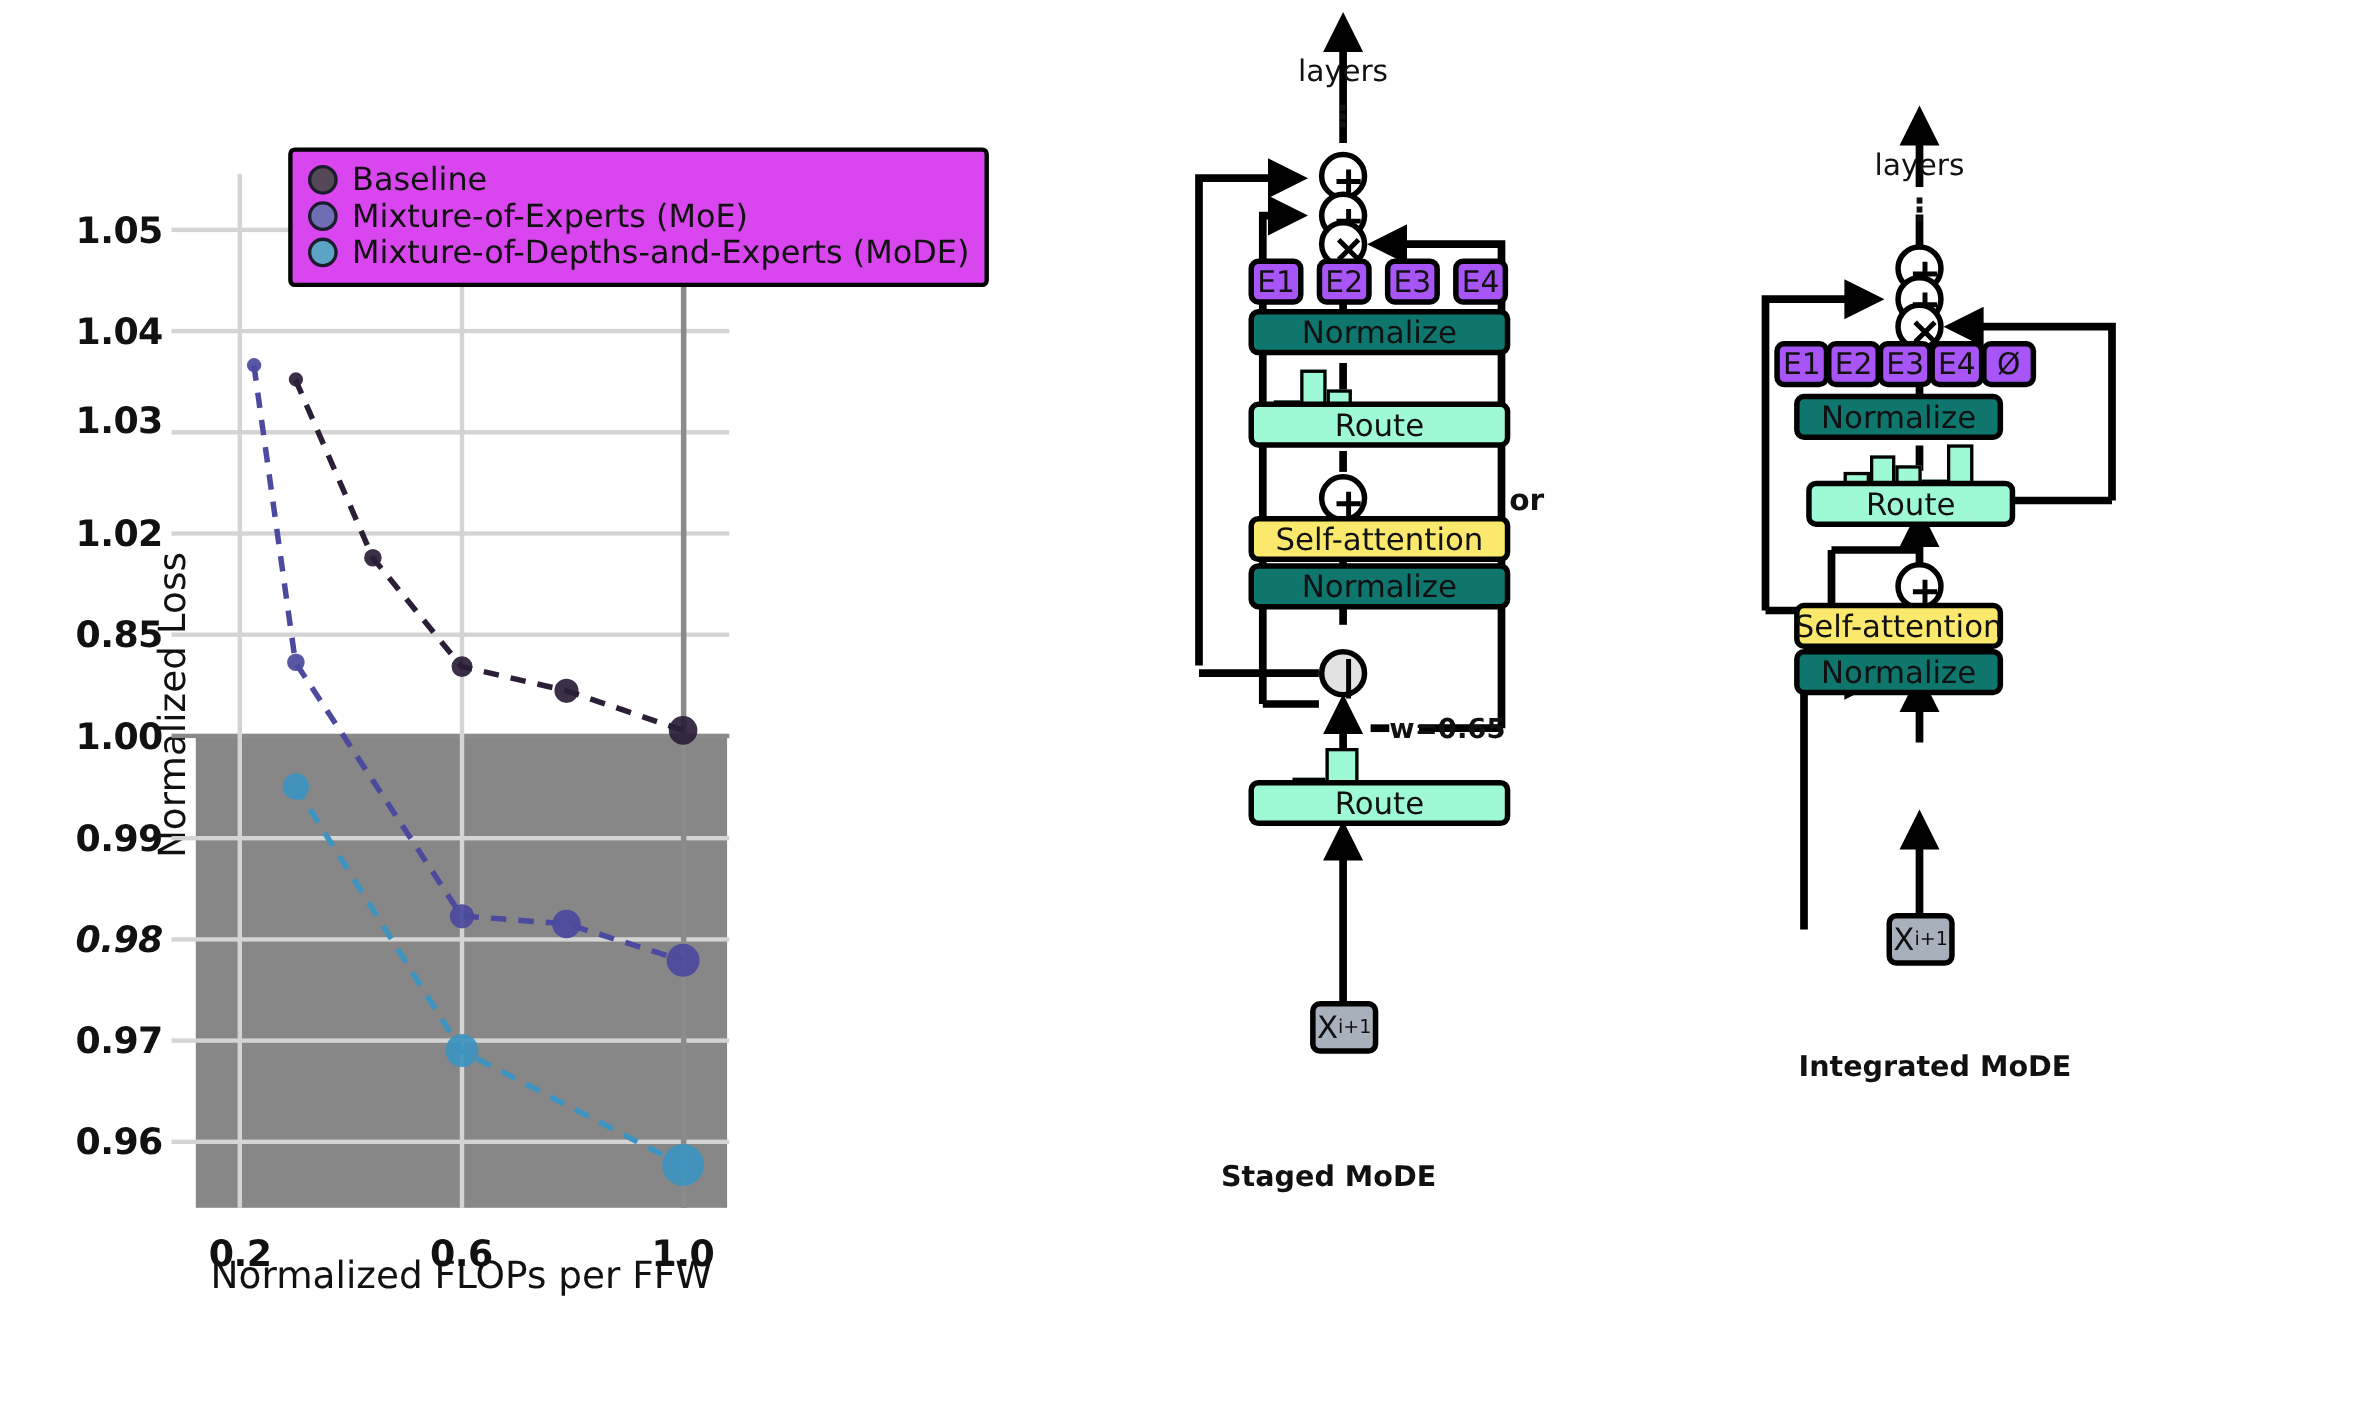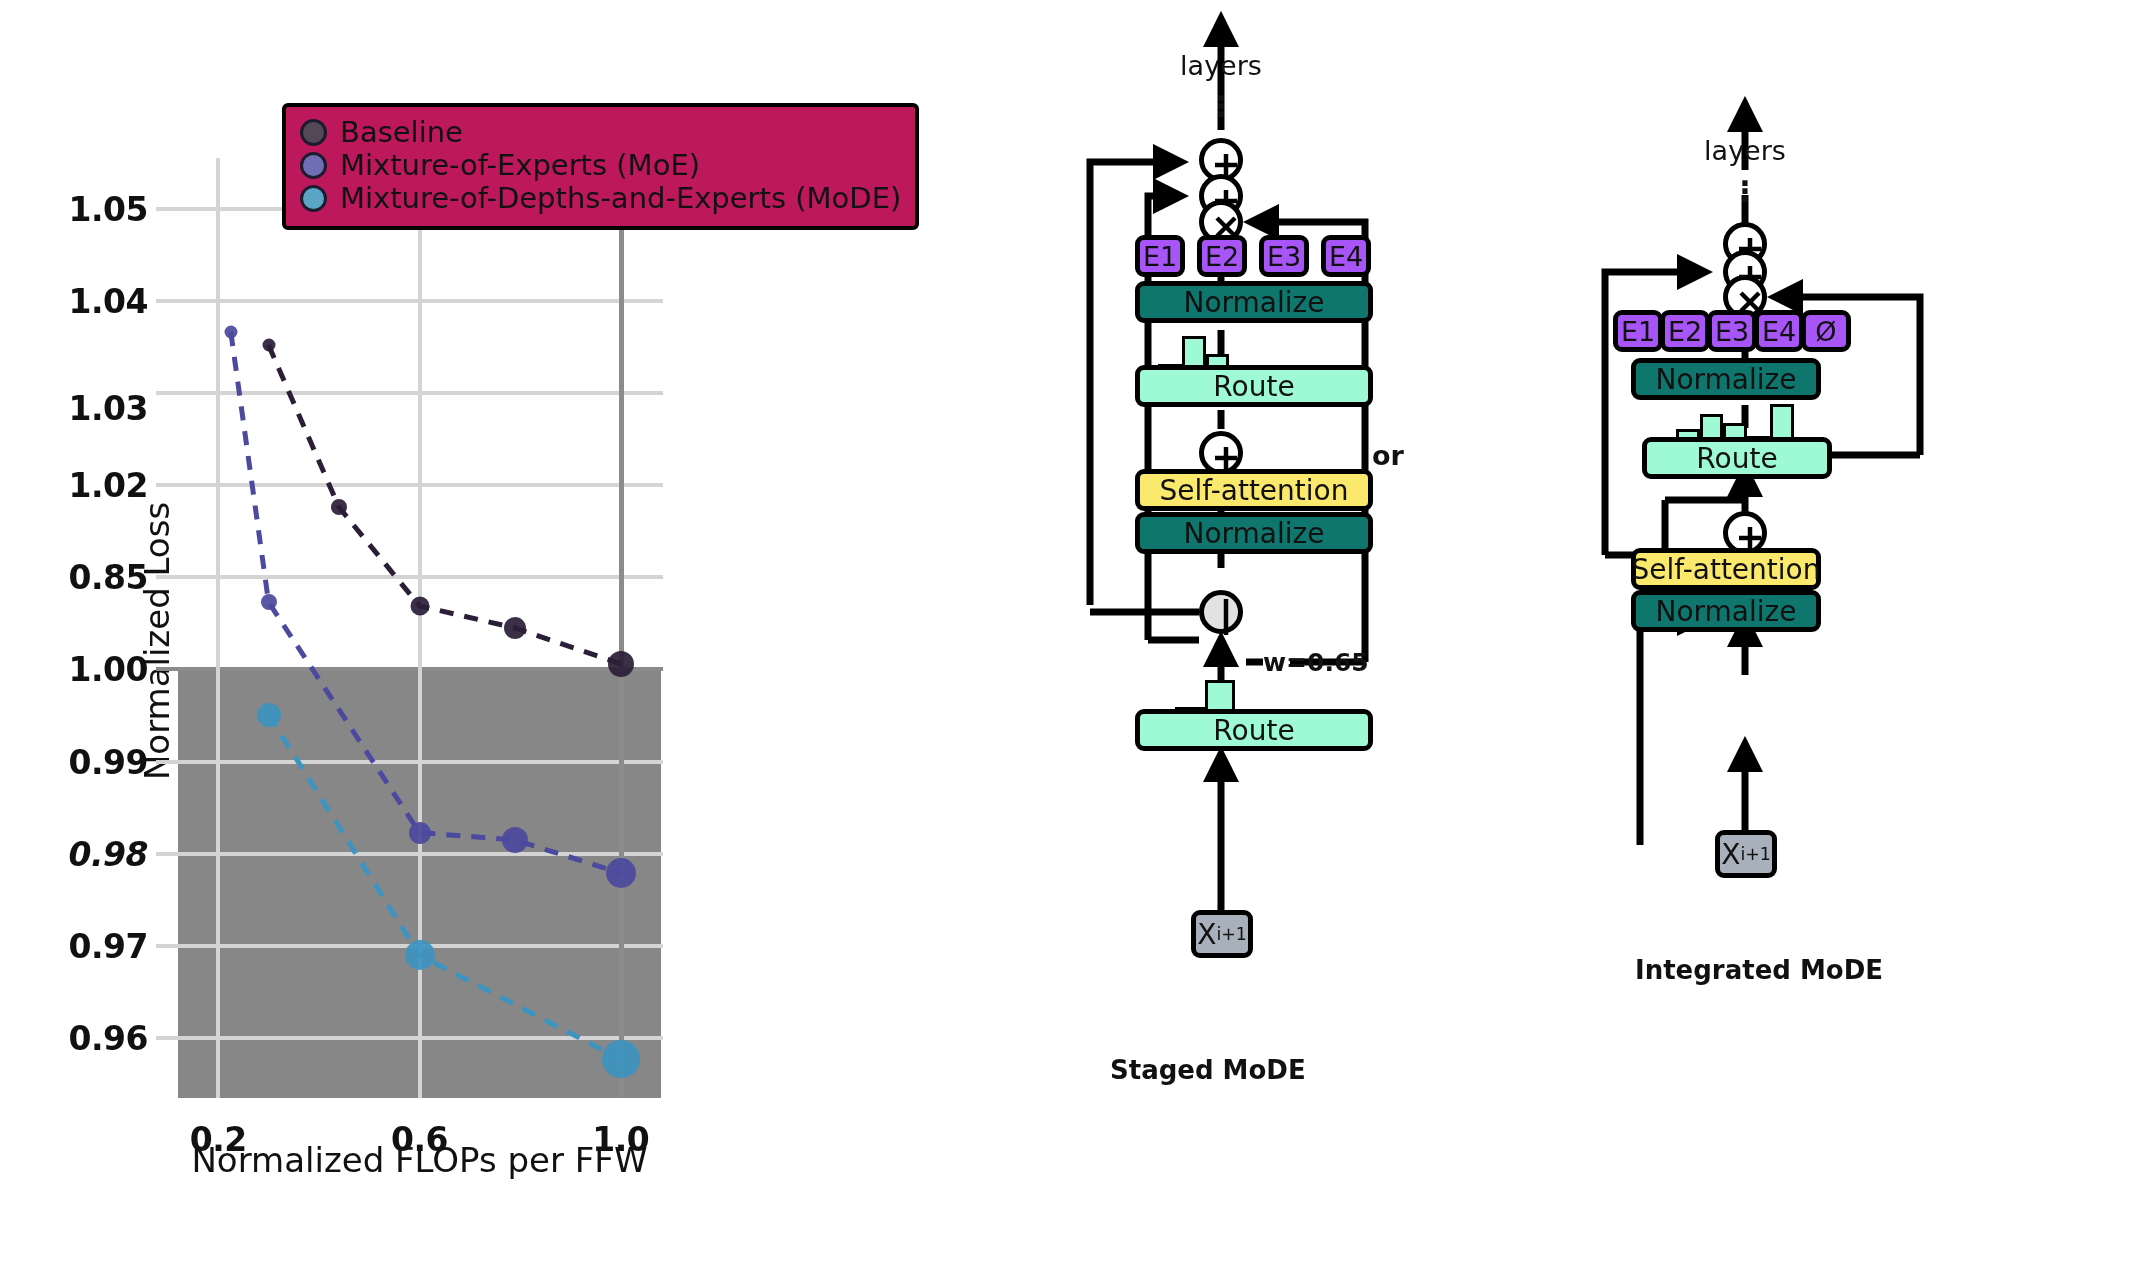--- a/index.html
+++ b/index.html
@@ -20,22 +20,22 @@
          font-size:33px;font-weight:700;white-space:nowrap;letter-spacing:-0.5px;}
   #ylabel{position:absolute;left:18px;top:50%;transform:translateY(-50%) rotate(-90deg);
           transform-origin:center;font-size:34px;white-space:nowrap;}
   #xlabel{position:absolute;left:178px;width:483px;top:1140px;text-align:center;
           font-size:34px;white-space:nowrap;}
   #series-svg{position:absolute;left:0;top:0;overflow:visible;}
   .dot{position:absolute;border-radius:50%;transform:translate(-50%,-50%);
        box-sizing:border-box;}
 
   
-  #legend{position:absolute;left:262px;top:103px;border:4px solid #000;background:#be185d;
-          border-radius:6px;padding:9px 14px 11px 14px;z-index:40;margin-left:20px;}
+  #legend{position:absolute;left:262px;top:134px;border:4px solid #000;background:#d946ef;
+          border-radius:6px;padding:9px 14px 11px 14px;z-index:40;}
   .legend-row{display:flex;align-items:center;height:33px;}
   .legend-swatch{width:27px;height:27px;border-radius:50%;border:3px solid #1c1c2e;
                  margin-right:13px;flex:0 0 auto;box-sizing:border-box;}
   .legend-text{font-size:29px;white-space:nowrap;line-height:1;}
 
   
   .diagram{position:absolute;}
   .blk{position:absolute;border:5px solid #000;border-radius:9px;
        display:flex;align-items:center;justify-content:center;
        font-size:28px;box-sizing:border-box;white-space:nowrap;}
@@ -88,21 +88,21 @@
         <div class="gridline-v axis-1" style="left: 440.75px;"></div>
       </div>
     <div id="ticks-layer">
         <div class="ytick" style="top: 880.098px;">0.96</div>
         <div class="ytick" style="top: 787.941px;">0.97</div>
         <div class="ytick" style="top: 695.784px; font-style: italic;">0.98</div>
         <div class="ytick" style="top: 603.627px;">0.99</div>
         <div class="ytick" style="top: 511.471px;">1.00</div>
         <div class="ytick" style="top: 419.314px;">0.85</div>
         <div class="ytick" style="top: 327.157px;">1.02</div>
-        <div class="ytick" style="top: 250px;">1.03</div>
+        <div class="ytick" style="top: 224px;">1.03</div>
         <div class="ytick" style="top: 142.843px;">1.04</div>
         <div class="ytick" style="top: 50.6863px;">1.05</div>
         <div class="xtick" style="left: 40.25px;">0.2</div>
         <div class="xtick" style="left: 241.5px;">0.6</div>
         <div class="xtick" style="left: 442.75px;">1.0</div>
       </div>
     <svg id="series-svg" width="483" height="940">
         <polyline points="90.56249999999999,187.07843137255077 161,349.27450980392166 241.49999999999997,447.8823529411779 337.09375,470.000000000001 442.75,505.94117647058937" fill="none" stroke="#2b1f38" stroke-width="5" stroke-dasharray="14 11"></polyline>
         <polyline points="52.828125,174.1764705882365 90.56249999999999,444.1960784313723 241.49999999999997,674.5882352941185 337.09375,681.9607843137255 442.75,715.1372549019612" fill="none" stroke="#4c4a9e" stroke-width="5" stroke-dasharray="14 11"></polyline>
         <polyline points="90.56249999999999,556.6274509803927 241.49999999999997,797.1568627450986 442.75,901.294117647059" fill="none" stroke="#3d94c0" stroke-width="5" stroke-dasharray="14 11"></polyline>

